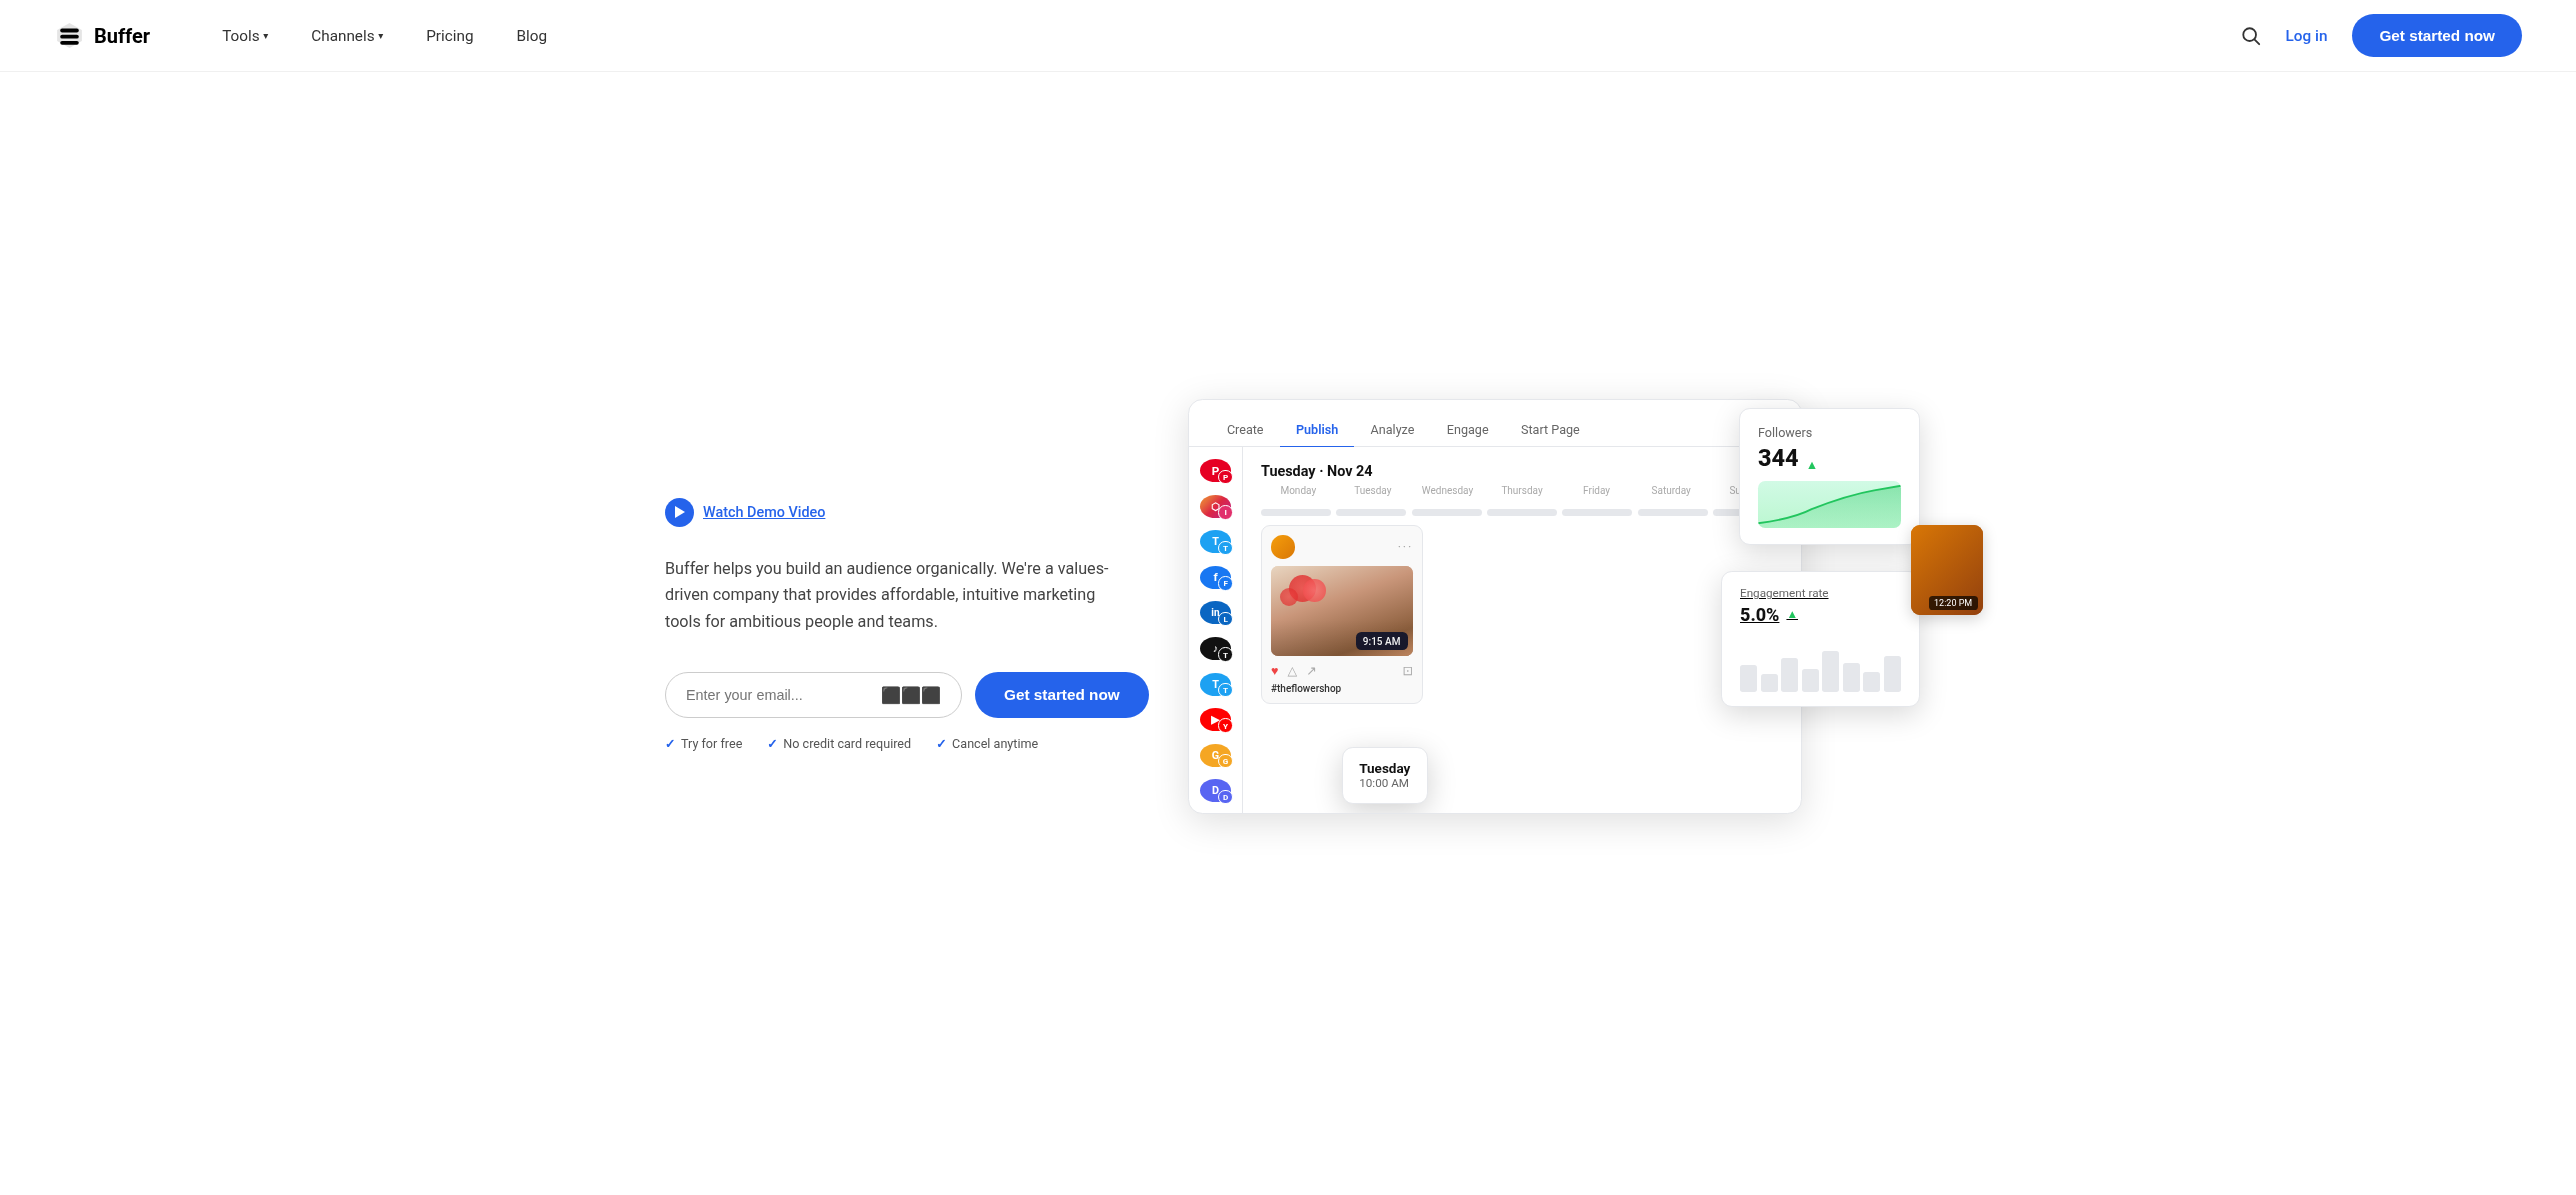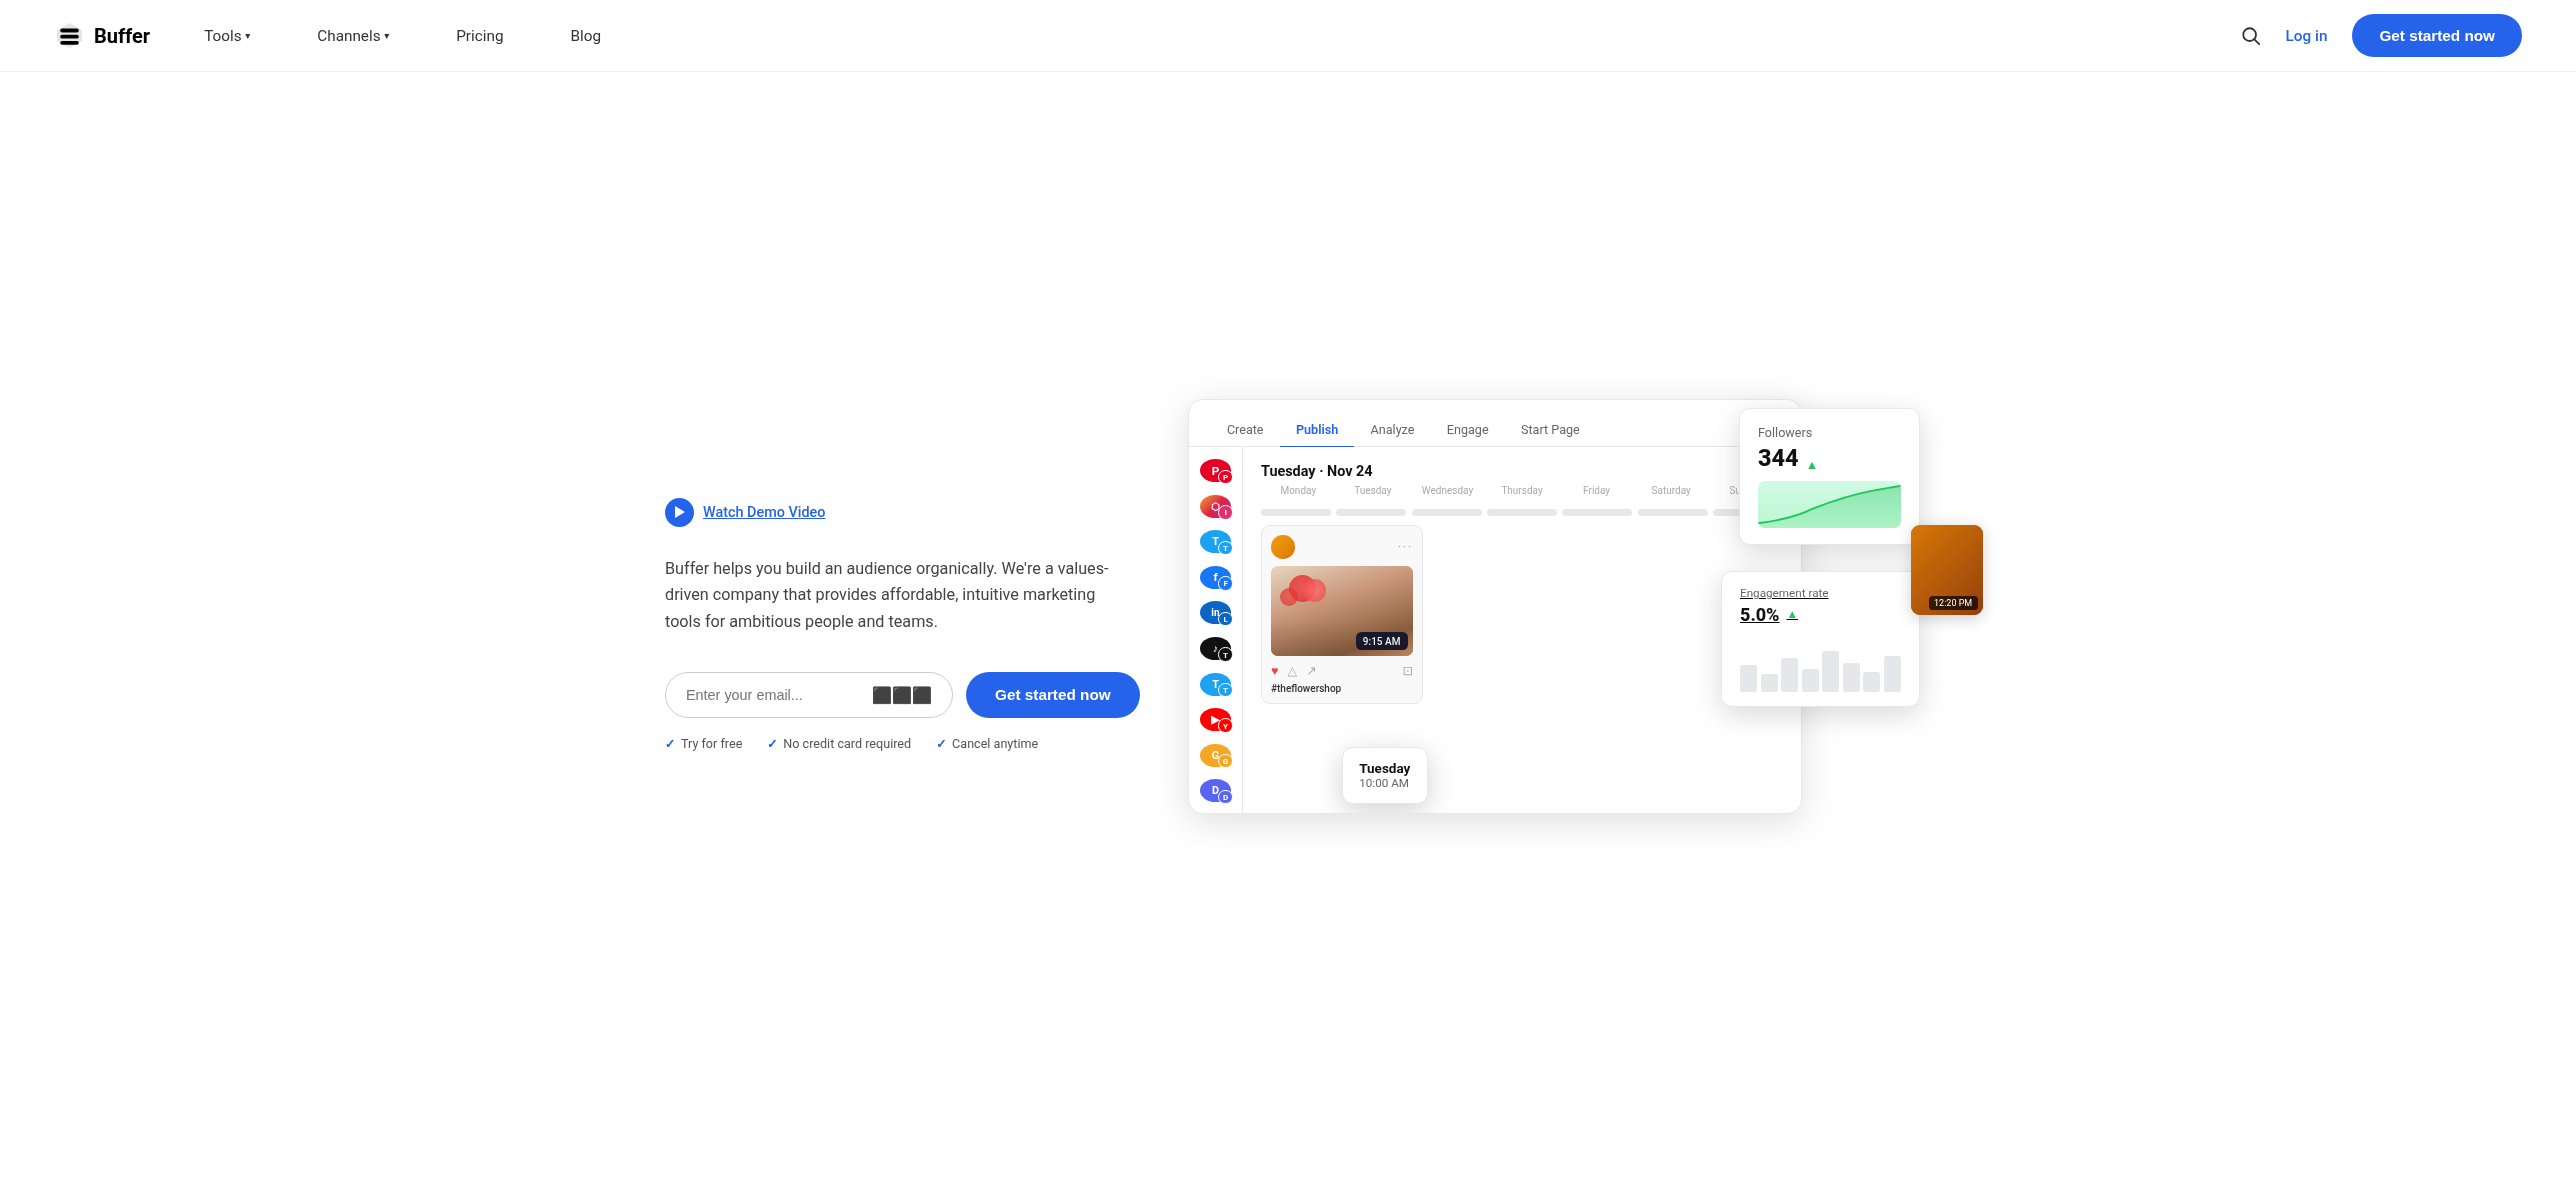--- a/index.html
+++ b/index.html
@@ -32,22 +32,23 @@
       font-size: 20px;
       margin-right: 54px;
     }
     .logo-icon {
       width: 31px;
       height: 31px;
     }
     .nav-links {
       display: flex;
       align-items: flex-start;
-      gap: 67px;
+      gap: 43px;
       flex: 1;
+      margin-left: 18px;
     }
     .nav-link {
       font-size: 15.3px;
       color: #333;
       text-decoration: none;
       display: flex;
       align-items: center;
       gap: 3.6px;
       cursor: pointer;
     }
@@ -149,20 +150,21 @@
       gap: 12.6px;
       margin-bottom: 18px;
       align-items: center;
     }
     .email-input-wrap {
       border: 1.8px solid #ccc;
       border-radius: 45px;
       padding: 12.6px 20px;
       display: flex;
       align-items: center;
+      gap: 9px;
       flex: 1;
       background: #fff;
     }
     .email-input {
       border: none;
       outline: none;
       font-size: 14.4px;
       color: #888;
       flex: 1;
       background: transparent;

